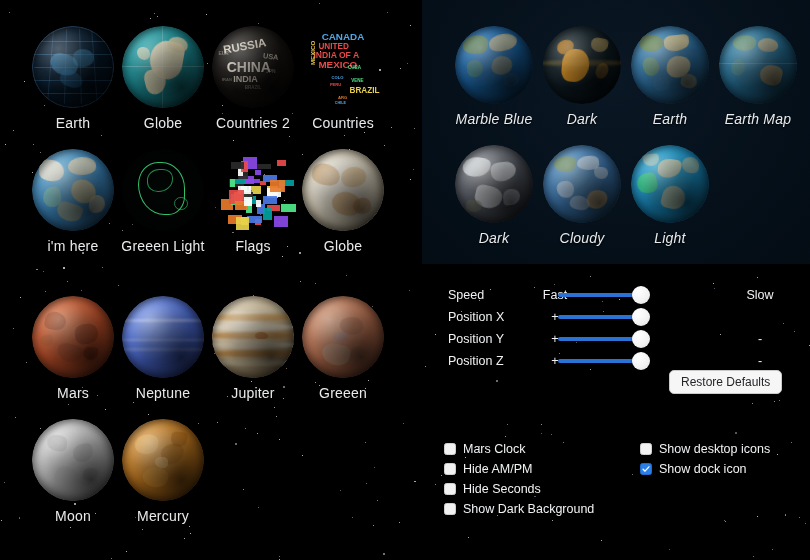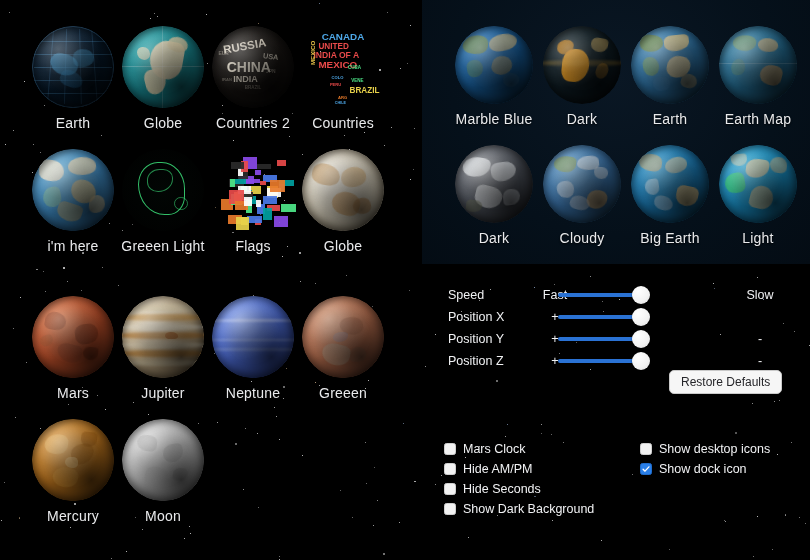--- a/index.html
+++ b/index.html
@@ -573,21 +573,21 @@
             <div style="position:absolute;left:36%;top:52%;width:34%;height:28%;background:#cf9a5a;opacity:0.58;border-radius:76.0327577758733% 63.19094778652813% 54.10194874233657% 70.66255049578032%;transform:rotate(16deg);filter:blur(0.6px);"></div>
             <div style="position:absolute;left:62%;top:60%;width:22%;height:20%;background:#c08a50;opacity:0.55;border-radius:61.64484025055768% 56.197171223441686% 50.98535537998441% 63.66515533470789%;transform:rotate(-12deg);filter:blur(0.6px);"></div>
             <div style="position:absolute;inset:0;border-radius:50%;box-shadow:inset 0 0 14px rgba(120,100,70,.6)"></div>
           </div>
           <div class="shade"></div>
           <div class="rim"></div>
         </div>
         <div class="label">Globe</div>
       </div>
     </div>
-  <div class="grid" id="grid-right-themes" style="left: 450px; top: 26px; grid-template-columns: repeat(4, 88px); row-gap: 18px;">
+  <div class="grid" id="grid-right-themes" style="left: 450px; top: 26px; grid-template-columns: repeat(4, 88px); row-gap: 18px; font-style: italic;">
       <div class="cell">
         <div class="thumb" style="width: 78px; height: 78px;">
           <div class="sphere" style="background:radial-gradient(circle at 34% 30%, #2f7ec4 0%, #175b96 48%, #07263f 100%);">
             <div style="position:absolute;left:10%;top:12%;width:32%;height:24%;background:#6f8a4a;opacity:0.78;border-radius:77.70087720719206% 40.79570651557097% 56.944919830162505% 42.59295821543455%;transform:rotate(8deg);filter:blur(0.6px);"></div>
             <div style="position:absolute;left:44%;top:10%;width:36%;height:22%;background:#c8b482;opacity:0.72;border-radius:76.86980368423733% 63.45900179513684% 81.97821142011239% 52.916260370014356%;transform:rotate(-6deg);filter:blur(0.6px);"></div>
             <div style="position:absolute;left:48%;top:38%;width:26%;height:24%;background:#a8986a;opacity:0.6;border-radius:64.4390344733554% 57.33765245756957% 73.313736928773% 45.43019354829108%;transform:rotate(14deg);filter:blur(0.6px);"></div>
             <div style="position:absolute;left:16%;top:44%;width:20%;height:22%;background:#5f8a5a;opacity:0.5;border-radius:56.42702699472524% 67.83099653098313% 73.83382798583891% 56.67248488481738%;transform:rotate(-10deg);filter:blur(0.6px);"></div>
             <div style="position:absolute;left:62%;top:60%;width:20%;height:18%;background:#3a6a8a;opacity:0.4;border-radius:54.481410986968044% 62.23559857915882% 82.79012681813451% 74.23550369182392%;transform:rotate(10deg);filter:blur(0.6px);"></div>
           </div>
           <div class="shade"></div>
@@ -662,34 +662,20 @@
             <div style="position:absolute;left:34%;top:66%;width:26%;height:18%;background:#dfe4e8;opacity:0.45;border-radius:51.201782231778736% 52.72748948201886% 54.84512329560012% 35.60811042813962%;transform:rotate(16deg);filter:blur(0.6px);"></div>
             <div style="position:absolute;left:66%;top:28%;width:18%;height:16%;background:#e6eaee;opacity:0.5;border-radius:42.47406110282711% 58.45015601648491% 62.7602672659607% 73.40295674204964%;transform:rotate(4deg);filter:blur(0.6px);"></div>
           </div>
           <div class="shade"></div>
           <div class="rim"></div>
         </div>
         <div class="label">Cloudy</div>
       </div>
       <div class="cell">
         <div class="thumb" style="width: 78px; height: 78px;">
-          <div class="sphere" style="background:radial-gradient(circle at 34% 28%, #2f9cd4 0%, #1b79b2 50%, #0a3a58 100%);">
-            <div style="position:absolute;left:10%;top:12%;width:30%;height:22%;background:#b8a878;opacity:0.7;border-radius:73.9499187627574% 59.711139215953246% 49.683637621199544% 73.97304551628093%;transform:rotate(8deg);filter:blur(0.6px);"></div>
-            <div style="position:absolute;left:44%;top:16%;width:28%;height:20%;background:#d9c79a;opacity:0.6;border-radius:63.34961415424459% 45.09798169839102% 57.117962842862106% 45.36700070387079%;transform:rotate(-6deg);filter:blur(0.6px);"></div>
-            <div style="position:absolute;left:58%;top:52%;width:28%;height:26%;background:#d9c08a;opacity:0.85;border-radius:41.17348313386248% 39.20605939310326% 70.54761530158464% 63.7619173660697%;transform:rotate(12deg);filter:blur(0.6px);"></div>
-            <div style="position:absolute;left:18%;top:44%;width:18%;height:20%;background:#e6eaee;opacity:0.45;border-radius:70.31884194832242% 36.424677374970486% 64.34830785698644% 74.59509672578196%;transform:rotate(-8deg);filter:blur(0.6px);"></div>
-            <div style="position:absolute;left:30%;top:66%;width:24%;height:18%;background:#e8ecef;opacity:0.4;border-radius:52.269978528968046% 75.29255034648466% 60.20153523199332% 66.6101819424006%;transform:rotate(14deg);filter:blur(0.6px);"></div>
-          </div>
-          <div class="shade"></div>
-          <div class="rim"></div>
-        </div>
-        <div class="label">Big Earth</div>
-      </div>
-      <div class="cell">
-        <div class="thumb" style="width: 78px; height: 78px;">
           <div class="sphere" style="background:radial-gradient(circle at 38% 30%, #2fb2e0 0%, #1a8fc4 50%, #0d5a84 100%);">
             <div style="position:absolute;left:34%;top:18%;width:30%;height:24%;background:#d8cda6;opacity:0.8;border-radius:61.70639515933878% 31.46329999038172% 82.31434451291074% 44.005425576588806%;transform:rotate(8deg);filter:blur(0.6px);"></div>
             <div style="position:absolute;left:8%;top:36%;width:26%;height:26%;background:#3ad87a;opacity:0.75;border-radius:77.20120074097123% 43.56363297140395% 48.64746093919848% 68.83265630986199%;transform:rotate(-10deg);filter:blur(0.6px);"></div>
             <div style="position:absolute;left:40%;top:52%;width:30%;height:30%;background:#d6c79a;opacity:0.7;border-radius:70.57157041065935% 75.0550973625179% 70.07668973183105% 35.36533296125258%;transform:rotate(14deg);filter:blur(0.6px);"></div>
             <div style="position:absolute;left:66%;top:16%;width:22%;height:20%;background:#c9bc92;opacity:0.6;border-radius:72.93843852027247% 75.86281182517429% 48.26329708251324% 77.57081585124638%;transform:rotate(6deg);filter:blur(0.6px);"></div>
             <div style="position:absolute;left:16%;top:12%;width:20%;height:16%;background:#e0d6b0;opacity:0.55;border-radius:41.83348655786062% 38.94979387938501% 69.7282862778419% 77.31811286989512%;transform:rotate(-6deg);filter:blur(0.6px);"></div>
           </div>
           <div class="shade"></div>
           <div class="rim"></div>
         </div>
@@ -703,91 +689,91 @@
             <div style="position:absolute;left:16%;top:20%;width:26%;height:22%;background:#8c3c20;opacity:0.55;border-radius:70.94617845068973% 78.65586759925628% 68.58289719726093% 42.11791754100375%;transform:rotate(10deg);filter:blur(0.6px);"></div>
             <div style="position:absolute;left:52%;top:34%;width:28%;height:24%;background:#7a3018;opacity:0.5;border-radius:40.438367128576324% 41.332270322056615% 49.022055866207026% 37.85138934983471%;transform:rotate(-8deg);filter:blur(0.6px);"></div>
             <div style="position:absolute;left:30%;top:58%;width:30%;height:22%;background:#9a462a;opacity:0.45;border-radius:49.3406856103524% 36.220489743268345% 52.89324403176701% 77.19237359342742%;transform:rotate(14deg);filter:blur(0.6px);"></div>
             <div style="position:absolute;left:62%;top:62%;width:18%;height:16%;background:#6e2a14;opacity:0.5;border-radius:67.91260720599098% 36.45605325999486% 78.29522253633255% 77.0767194228604%;transform:rotate(6deg);filter:blur(0.6px);"></div>
             <div style="position:absolute;left:10%;top:48%;width:16%;height:14%;background:#a85a34;opacity:0.4;border-radius:49.86008167725991% 33.418713809651656% 49.388929607527764% 44.99412805307383%;transform:rotate(-12deg);filter:blur(0.6px);"></div>
           </div>
           <div class="shade"></div>
           <div class="rim"></div>
         </div>
         <div class="label">Mars</div>
+      </div>
+      <div class="cell">
+        <div class="thumb" style="width: 82px; height: 82px;">
+          <div class="sphere" style="background:radial-gradient(circle at 36% 28%, #7e9cf0 0%, #4f6fd8 48%, #23357f 100%);">
+            <div style="position:absolute;left:-10%;top:28%;width:120%;height:3.5%;background:#cdd9ff;opacity:0.55;border-radius:50%;filter:blur(1.2px);"></div>
+            <div style="position:absolute;left:-10%;top:52%;width:120%;height:3%;background:#c2d2ff;opacity:0.45;border-radius:50%;filter:blur(1.2px);"></div>
+            <div style="position:absolute;left:-10%;top:64%;width:120%;height:2.5%;background:#b8caf8;opacity:0.35;border-radius:50%;filter:blur(1.2px);"></div>
+          </div>
+          <div class="shade"></div>
+          <div class="rim"></div>
+        </div>
+        <div class="label">Neptune</div>
       </div>
       <div class="cell">
         <div class="thumb" style="width: 82px; height: 82px;">
           <div class="sphere" style="background:radial-gradient(circle at 36% 28%, #e8dcc4 0%, #cdb894 50%, #7a6240 100%);">
             <div style="position:absolute;left:-10%;top:10%;width:120%;height:9%;background:#d8c9a8;opacity:0.9;border-radius:50%;filter:blur(1.2px);"></div>
             <div style="position:absolute;left:-10%;top:22%;width:120%;height:8%;background:#c89a58;opacity:0.85;border-radius:50%;filter:blur(1.2px);"></div>
             <div style="position:absolute;left:-10%;top:34%;width:120%;height:7%;background:#e3d8c0;opacity:0.9;border-radius:50%;filter:blur(1.2px);"></div>
             <div style="position:absolute;left:-10%;top:44%;width:120%;height:9%;background:#c08a48;opacity:0.85;border-radius:50%;filter:blur(1.2px);"></div>
             <div style="position:absolute;left:-10%;top:56%;width:120%;height:7%;background:#ddcfb2;opacity:0.9;border-radius:50%;filter:blur(1.2px);"></div>
             <div style="position:absolute;left:-10%;top:66%;width:120%;height:8%;background:#b8823e;opacity:0.8;border-radius:50%;filter:blur(1.2px);"></div>
             <div style="position:absolute;left:-10%;top:78%;width:120%;height:7%;background:#d4c6a6;opacity:0.85;border-radius:50%;filter:blur(1.2px);"></div>
             <div style="position:absolute;left:52%;top:44%;width:16%;height:9%;background:#a8622a;opacity:0.7;border-radius:68.36779953370234% 77.45931627576208% 47.55416870236125% 57.55089894987219%;transform:rotate(0deg);filter:blur(0.6px);"></div>
           </div>
           <div class="shade"></div>
           <div class="rim"></div>
         </div>
         <div class="label">Jupiter</div>
       </div>
       <div class="cell">
         <div class="thumb" style="width: 82px; height: 82px;">
-          <div class="sphere" style="background:radial-gradient(circle at 36% 28%, #7e9cf0 0%, #4f6fd8 48%, #23357f 100%);">
-            <div style="position:absolute;left:-10%;top:28%;width:120%;height:3.5%;background:#cdd9ff;opacity:0.55;border-radius:50%;filter:blur(1.2px);"></div>
-            <div style="position:absolute;left:-10%;top:52%;width:120%;height:3%;background:#c2d2ff;opacity:0.45;border-radius:50%;filter:blur(1.2px);"></div>
-            <div style="position:absolute;left:-10%;top:64%;width:120%;height:2.5%;background:#b8caf8;opacity:0.35;border-radius:50%;filter:blur(1.2px);"></div>
-          </div>
-          <div class="shade"></div>
-          <div class="rim"></div>
-        </div>
-        <div class="label">Neptune</div>
-      </div>
-      <div class="cell">
-        <div class="thumb" style="width: 82px; height: 82px;">
           <div class="sphere" style="background:radial-gradient(circle at 34% 28%, #d89a78 0%, #b87050 48%, #5e3424 100%);">
             <div style="position:absolute;left:16%;top:16%;width:28%;height:24%;background:#c98a66;opacity:0.5;border-radius:40.727748871188496% 46.892887473522165% 45.33670425430718% 77.20048308474966%;transform:rotate(8deg);filter:blur(0.6px);"></div>
             <div style="position:absolute;left:46%;top:26%;width:28%;height:22%;background:#9a5c40;opacity:0.45;border-radius:47.73405075433387% 66.29644067785537% 51.880297664031524% 78.71903734454841%;transform:rotate(-10deg);filter:blur(0.6px);"></div>
             <div style="position:absolute;left:24%;top:58%;width:34%;height:26%;background:#b8a48e;opacity:0.5;border-radius:65.74940682656569% 41.98855639062289% 74.14746405051437% 77.58625330523878%;transform:rotate(14deg);filter:blur(0.6px);"></div>
             <div style="position:absolute;left:58%;top:62%;width:20%;height:18%;background:#8e6a54;opacity:0.4;border-radius:78.11497213231166% 68.96296622183311% 81.95320607952458% 36.5675097711233%;transform:rotate(6deg);filter:blur(0.6px);"></div>
             <div style="position:absolute;left:38%;top:44%;width:18%;height:12%;background:#7a88b8;opacity:0.25;border-radius:78.50292803649927% 37.03725815147034% 84.62570311484193% 58.298804770828596%;transform:rotate(0deg);filter:blur(0.6px);"></div>
           </div>
           <div class="shade"></div>
           <div class="rim"></div>
         </div>
         <div class="label">Greeen</div>
       </div>
       <div class="cell">
         <div class="thumb" style="width: 82px; height: 82px;">
+          <div class="sphere" style="background:radial-gradient(circle at 36% 28%, #e6e6e6 0%, #c2c2c2 50%, #6e6e6e 100%);">
+            <div style="position:absolute;left:18%;top:20%;width:24%;height:20%;background:#b0b0b0;opacity:0.5;border-radius:68.75205041316899% 56.45763160030248% 48.145742417846684% 72.48581426101076%;transform:rotate(8deg);filter:blur(0.6px);"></div>
+            <div style="position:absolute;left:50%;top:30%;width:24%;height:22%;background:#a6a6a6;opacity:0.45;border-radius:56.8901491243812% 30.49880147003513% 65.92491732022023% 49.03463185487065%;transform:rotate(-8deg);filter:blur(0.6px);"></div>
+            <div style="position:absolute;left:28%;top:58%;width:28%;height:22%;background:#bcbcbc;opacity:0.45;border-radius:64.53400136182736% 68.77542616742451% 74.75986958935852% 41.498783233807785%;transform:rotate(14deg);filter:blur(0.6px);"></div>
+            <div style="position:absolute;left:62%;top:60%;width:18%;height:16%;background:#9e9e9e;opacity:0.45;border-radius:48.10494065662145% 42.79683411717268% 68.56848956251912% 36.97150945755258%;transform:rotate(6deg);filter:blur(0.6px);"></div>
+            <div style="position:absolute;left:12%;top:46%;width:14%;height:12%;background:#cfcfcf;opacity:0.4;border-radius:76.49610640317951% 55.371116411579365% 68.84839535870049% 74.21595038809625%;transform:rotate(-10deg);filter:blur(0.6px);"></div>
+          </div>
+          <div class="shade"></div>
+          <div class="rim"></div>
+        </div>
+        <div class="label">Moon</div>
+      </div>
+      <div class="cell">
+        <div class="thumb" style="width: 82px; height: 82px;">
           <div class="sphere" style="background:radial-gradient(circle at 36% 30%, #e8a750 0%, #c07820 48%, #6a3c0a 100%);">
             <div style="position:absolute;left:16%;top:18%;width:28%;height:24%;background:#f0c070;opacity:0.55;border-radius:78.14748765814467% 42.011981016030525% 59.13442731561811% 51.72431886974923%;transform:rotate(10deg);filter:blur(0.6px);"></div>
             <div style="position:absolute;left:48%;top:30%;width:28%;height:24%;background:#a8620e;opacity:0.5;border-radius:59.03615475587368% 41.88010573940356% 76.63148523849969% 42.225667241600185%;transform:rotate(-8deg);filter:blur(0.6px);"></div>
             <div style="position:absolute;left:26%;top:58%;width:30%;height:24%;background:#e0a040;opacity:0.45;border-radius:64.61346746637182% 41.00633740937632% 58.764082199784035% 50.549945838539834%;transform:rotate(14deg);filter:blur(0.6px);"></div>
             <div style="position:absolute;left:60%;top:16%;width:20%;height:18%;background:#9a580c;opacity:0.45;border-radius:47.789077762416134% 44.14299160900665% 79.5428991478602% 78.21248473749147%;transform:rotate(6deg);filter:blur(0.6px);"></div>
             <div style="position:absolute;left:40%;top:46%;width:16%;height:14%;background:#f6d08a;opacity:0.5;border-radius:57.73026944032417% 50.30577064506047% 51.290869715759% 71.46851138978661%;transform:rotate(0deg);filter:blur(0.6px);"></div>
           </div>
           <div class="shade"></div>
           <div class="rim"></div>
         </div>
         <div class="label">Mercury</div>
-      </div>
-      <div class="cell">
-        <div class="thumb" style="width: 82px; height: 82px;">
-          <div class="sphere" style="background:radial-gradient(circle at 36% 28%, #e6e6e6 0%, #c2c2c2 50%, #6e6e6e 100%);">
-            <div style="position:absolute;left:18%;top:20%;width:24%;height:20%;background:#b0b0b0;opacity:0.5;border-radius:68.75205041316899% 56.45763160030248% 48.145742417846684% 72.48581426101076%;transform:rotate(8deg);filter:blur(0.6px);"></div>
-            <div style="position:absolute;left:50%;top:30%;width:24%;height:22%;background:#a6a6a6;opacity:0.45;border-radius:56.8901491243812% 30.49880147003513% 65.92491732022023% 49.03463185487065%;transform:rotate(-8deg);filter:blur(0.6px);"></div>
-            <div style="position:absolute;left:28%;top:58%;width:28%;height:22%;background:#bcbcbc;opacity:0.45;border-radius:64.53400136182736% 68.77542616742451% 74.75986958935852% 41.498783233807785%;transform:rotate(14deg);filter:blur(0.6px);"></div>
-            <div style="position:absolute;left:62%;top:60%;width:18%;height:16%;background:#9e9e9e;opacity:0.45;border-radius:48.10494065662145% 42.79683411717268% 68.56848956251912% 36.97150945755258%;transform:rotate(6deg);filter:blur(0.6px);"></div>
-            <div style="position:absolute;left:12%;top:46%;width:14%;height:12%;background:#cfcfcf;opacity:0.4;border-radius:76.49610640317951% 55.371116411579365% 68.84839535870049% 74.21595038809625%;transform:rotate(-10deg);filter:blur(0.6px);"></div>
-          </div>
-          <div class="shade"></div>
-          <div class="rim"></div>
-        </div>
-        <div class="label">Moon</div>
       </div>
     </div>
 
   <div class="slider-block" id="slider-block">
       <div class="srow">
         <div class="sname">Speed</div>
         <div class="smin">Fast</div>
         <div class="strack"></div>
         <div class="sknob"></div>
         <div class="smax">Slow</div>

